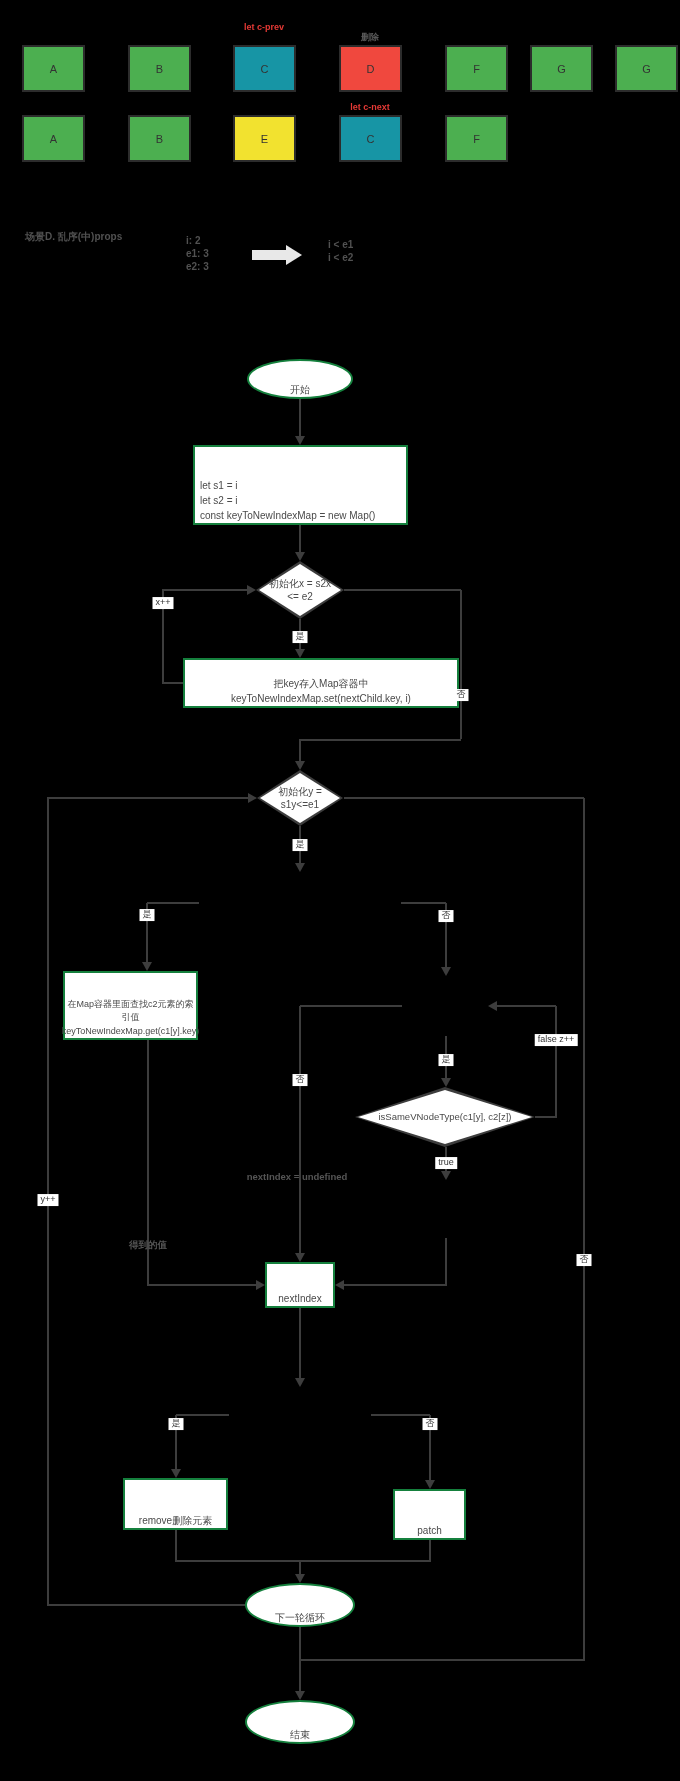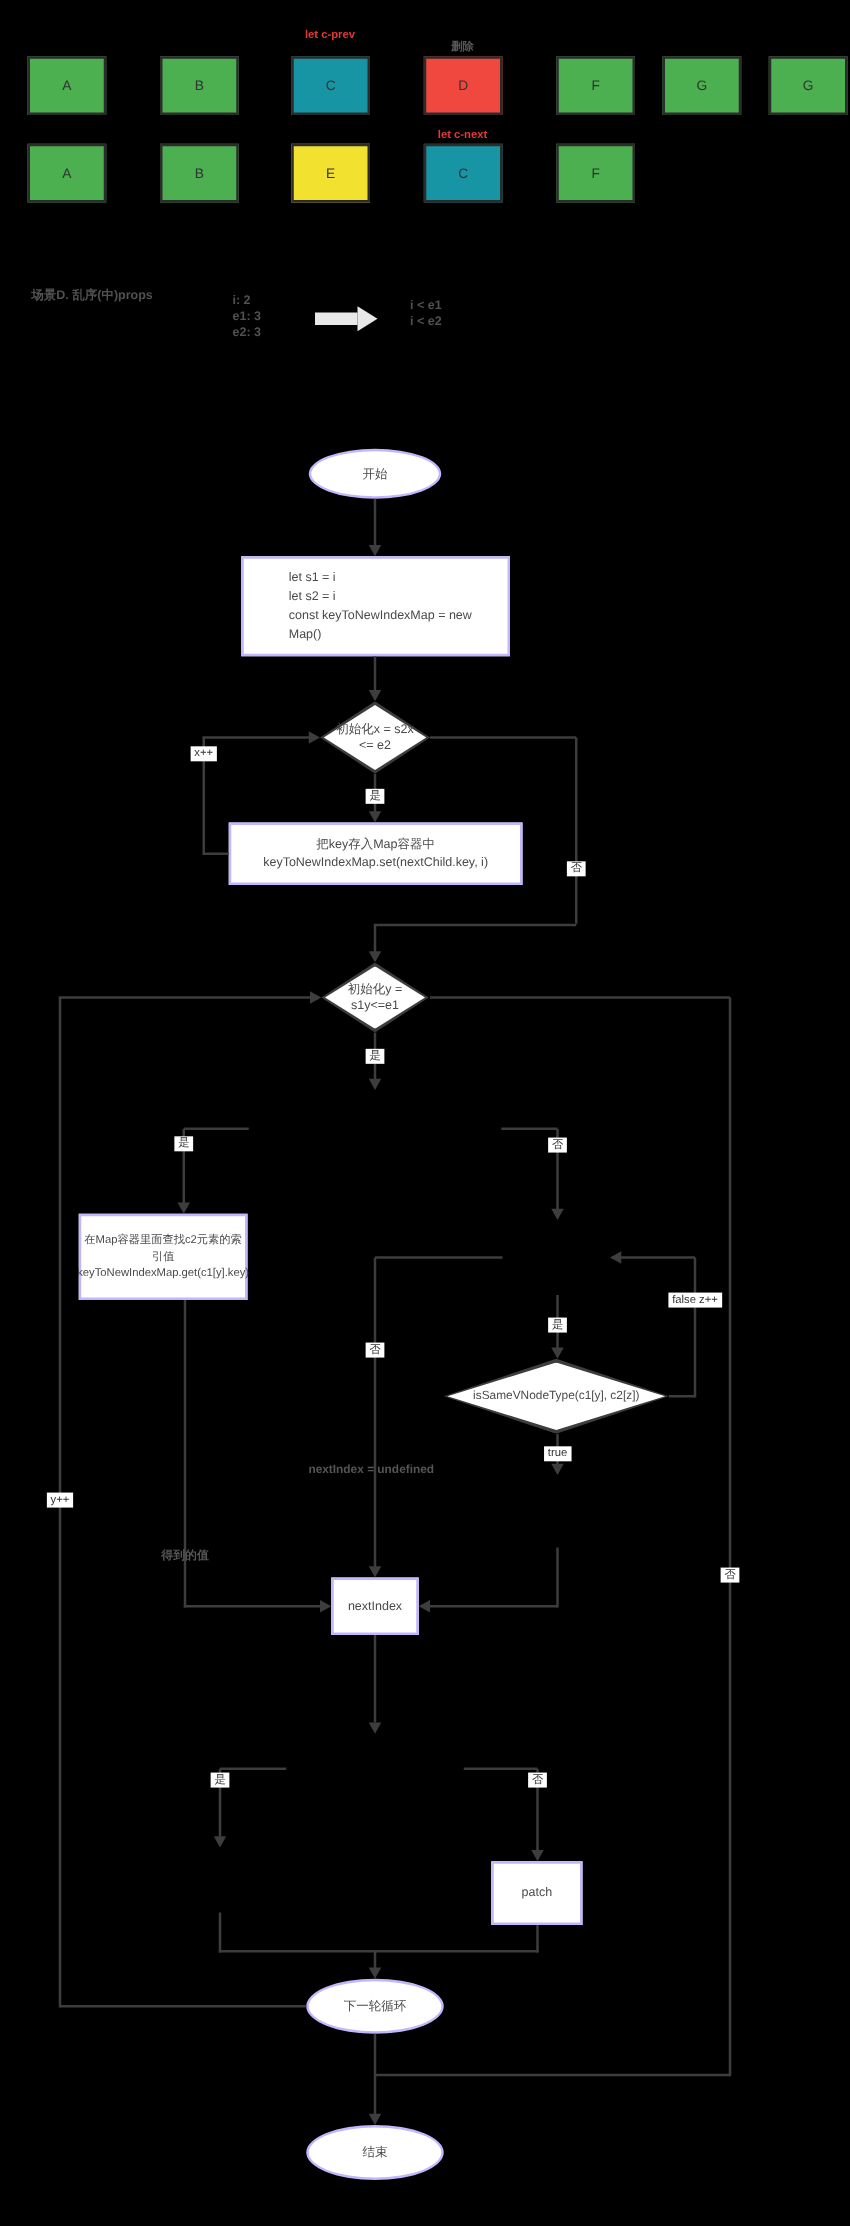--- a/index.html
+++ b/index.html
@@ -2,23 +2,23 @@
 <html><head>
 <meta charset="utf-8">
 <style>
   html,body{margin:0;padding:0;background:#000;}
   #stage{position:relative;width:680px;height:1781px;background:#000;font-family:"Liberation Sans",sans-serif;overflow:hidden;}
   .box{position:absolute;width:63px;height:47px;border:2px solid #2c2c2c;box-sizing:border-box;display:flex;align-items:center;justify-content:center;color:#333;font-size:11px;}
   .green{background:#4caf50}.teal{background:#1795a5}.redbox{background:#f0483e}.yellow{background:#f2e22f}
   .rlabel{position:absolute;color:#e53935;font-size:9px;font-weight:bold;transform:translateX(-50%);white-space:nowrap;}
   .glabel{position:absolute;color:#585858;font-size:9px;font-weight:bold;transform:translateX(-50%);white-space:nowrap;}
   .stext{position:absolute;color:#515151;font-size:10px;font-weight:bold;white-space:nowrap;line-height:13px;}
-  .node{position:absolute;background:#fff;border:2px solid #c4b5fd;box-sizing:border-box;color:#4a4a4a;font-size:10px;display:flex;flex-direction:column;align-items:center;justify-content:center;text-align:center;line-height:1.5;}
+  .node{position:absolute;background:#fff;border:2px solid #15803d;box-sizing:border-box;color:#4a4a4a;font-size:10px;display:flex;flex-direction:column;align-items:center;justify-content:flex-end;text-align:center;line-height:1.5;}
   .ellipse{border-radius:50%;}
-  .leftalign{align-items:flex-start;text-align:left;padding-left:36px;}
+  .leftalign{align-items:flex-start;text-align:left;padding-left:5px;}
   .hline,.vline{position:absolute;background:#3d3d3d;}
   .hline{height:2px}.vline{width:2px}
   .arr{position:absolute;width:0;height:0;}
   .arr.down{border-left:5px solid transparent;border-right:5px solid transparent;border-top:9px solid #3d3d3d;}
   .arr.right{border-top:5px solid transparent;border-bottom:5px solid transparent;border-left:9px solid #3d3d3d;}
   .arr.left{border-top:5px solid transparent;border-bottom:5px solid transparent;border-right:9px solid #3d3d3d;}
   .elabel{position:absolute;background:#fff;color:#333;font-size:9px;padding:1px 3px;transform:translate(-50%,-50%);line-height:1.1;white-space:nowrap;}
   .gnote{position:absolute;color:#555;font-size:9.5px;font-weight:bold;transform:translate(-50%,-50%);white-space:nowrap;margin-top:32px;}
   .diamond{position:absolute;}
   .diamond .dshape{position:absolute;left:0;top:0;right:0;bottom:0;background:#3d3d3d;clip-path:polygon(50% 0,100% 50%,50% 100%,0 50%);}
@@ -94,21 +94,21 @@
 
   <div class="diamond" style="left:256px;top:561px;width:88px;height:58px">
     <div class="dshape"></div>
       <div class="dinner"></div>
     <div class="dtext">
         <span>初始化x = s2x</span>
         <span>&lt;= e2</span>
       </div>
   </div>
 
-  <div class="node" style="left:183px;top:658px;width:235px;height:50px">
+  <div class="node" style="left:183px;top:658px;width:276px;height:50px">
     <span>把key存入Map容器中</span>
     <span>keyToNewIndexMap.set(nextChild.key, i)</span>
   </div>
 
   <div class="diamond" style="left:257px;top:770px;width:86px;height:56px">
     <div class="dshape"></div>
       <div class="dinner"></div>
     <div class="dtext">
         <span>初始化y =</span>
         <span>s1y&lt;=e1</span>
@@ -129,20 +129,23 @@
         <span>isSameVNodeType(c1[y], c2[z])</span>
       </div>
   </div>
 
 
   <div class="node" style="left:265px;top:1262px;width:70px;height:46px">
       <span>nextIndex</span>
     </div>
 
 
+  <div class="node" style="left:123px;top:1478px;width:105px;height:52px">
+      <span>remove删除元素</span>
+    </div>
   <div class="node" style="left:393px;top:1489px;width:73px;height:51px">
       <span>patch</span>
     </div>
 
   <div class="node ellipse" style="left:245px;top:1583px;width:110px;height:44px">
       <span>下一轮循环</span>
     </div>
   <div class="node ellipse" style="left:245px;top:1700px;width:110px;height:44px">
       <span>结束</span>
     </div>

